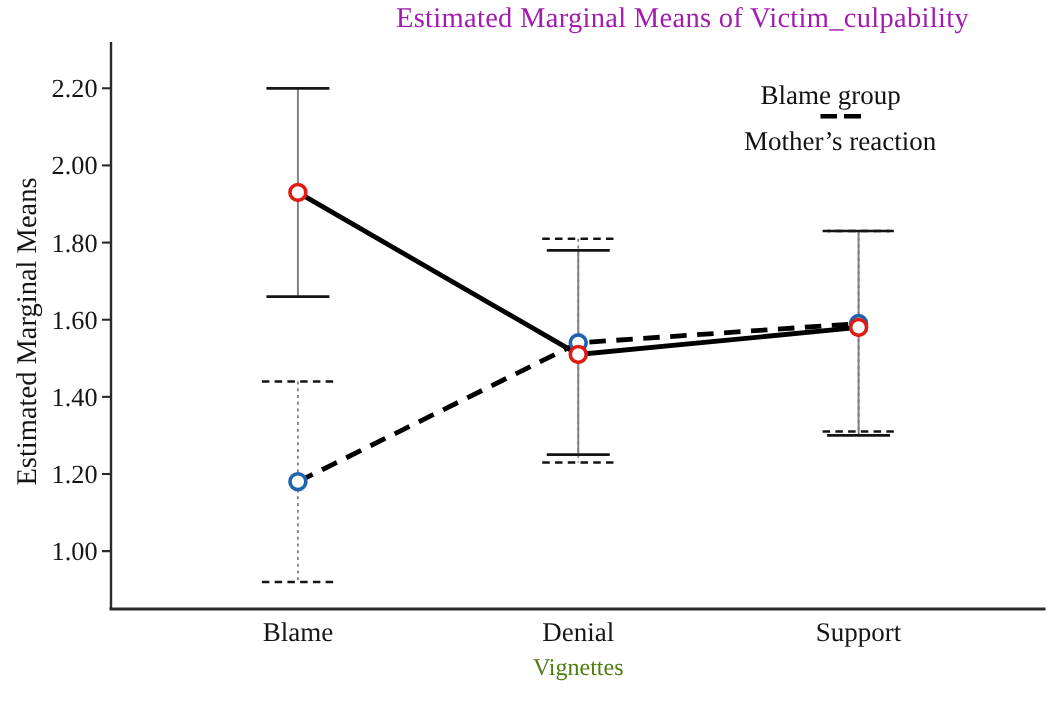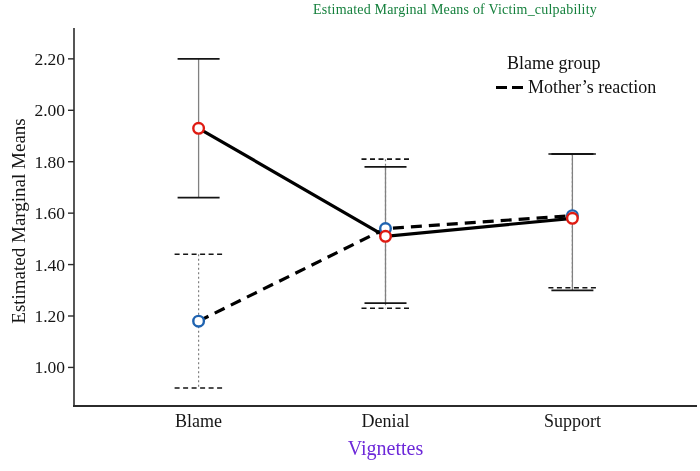--- a/index.html
+++ b/index.html
@@ -1,26 +1,26 @@
 <!DOCTYPE html>
 <html><head>
 <meta charset="utf-8">
 <style>
   html,body{margin:0;padding:0;background:#ffffff;}
   .figure{position:relative;width:700px;height:471px;background:#fff;overflow:hidden;
           font-family:"Liberation Serif","DejaVu Serif",serif;color:#111;}
   .chart-title{position:absolute;left:212px;right:2px;top:2px;text-align:center;
-               font-size:14px;letter-spacing:.2px;color:#15803d;}
+               font-size:19px;letter-spacing:.2px;color:#a21caf;}
   .y-axis-title{position:absolute;left:19px;top:221px;white-space:nowrap;
                 transform:translate(-50%,-50%) rotate(-90deg);font-size:19px;color:#151515;}
   .x-axis-title{position:absolute;left:74px;width:623px;top:437px;text-align:center;
-                font-size:20px;color:#6d28d9;}
+                font-size:16px;color:#4d7c0f;}
   .legend{position:absolute;left:496px;top:53px;}
   .legend-title{font-size:18px;margin-left:11px;margin-bottom:2px;}
-  .legend-row{display:flex;align-items:center;gap:5px;height:23px;}
+  .legend-row{display:flex;align-items:center;gap:5px;height:23px;flex-direction:column;}
   .legend-sample{width:27px;height:3px;background:#000;flex:0 0 auto;}
   .legend-sample.dashed{background:repeating-linear-gradient(90deg,#000 0 11px,rgba(0,0,0,0) 11px 16px);}
   .legend-label{font-size:18px;white-space:nowrap;}
   svg text{font-family:"Liberation Serif","DejaVu Serif",serif;fill:#151515;}
   svg .tick-label{font-size:17.5px;}
   svg .cat-label{font-size:18px;}
 </style>
 </head>
 <body>
 

